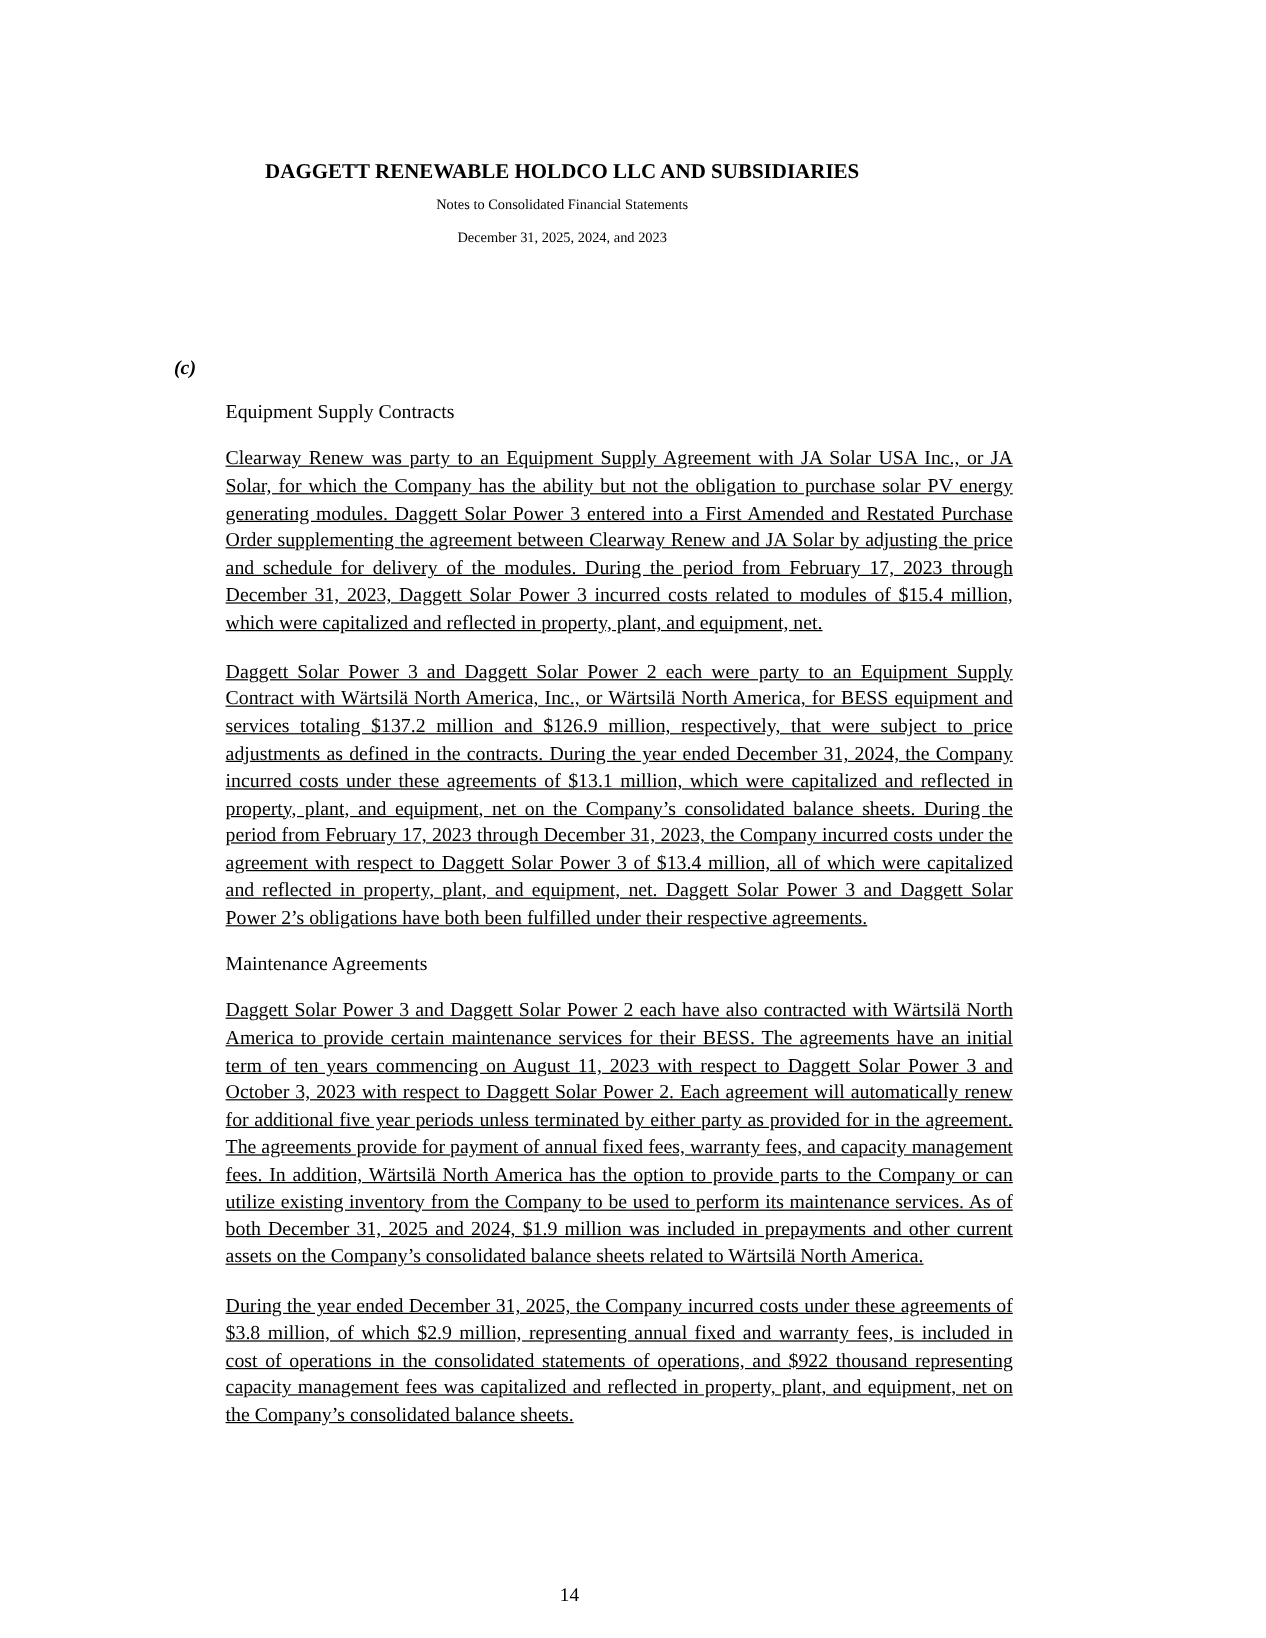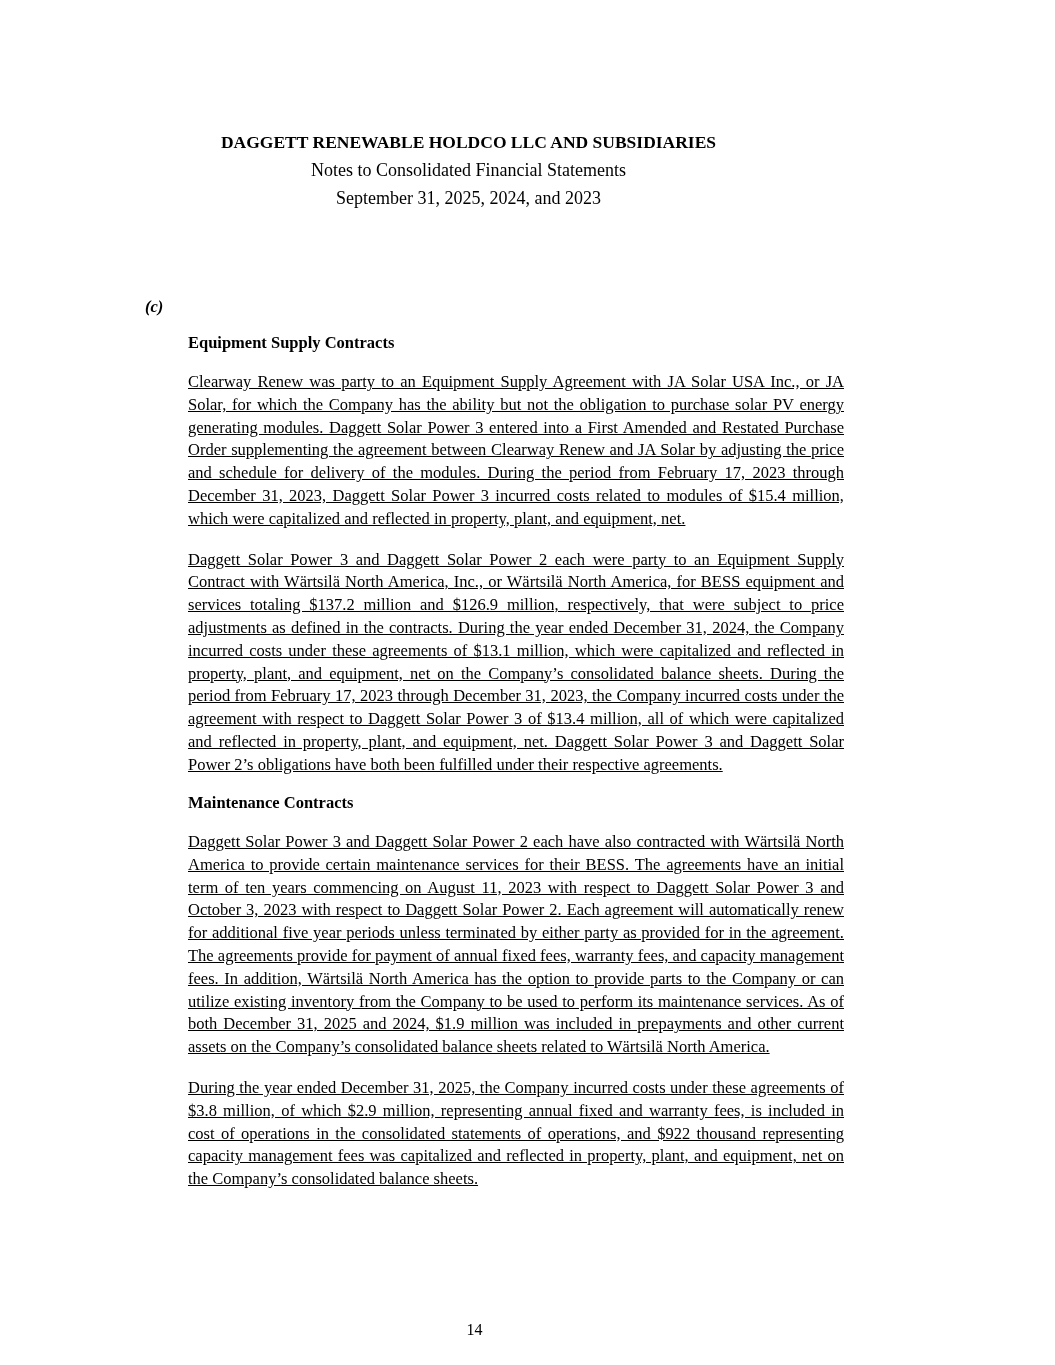--- a/index.html
+++ b/index.html
@@ -20,41 +20,41 @@
     padding-top: 128px;
     text-align: center;
   }
   .company-name {
     font-weight: bold;
     font-size: 17.5px;
     line-height: 28px;
   }
   .doc-title,
   .period-line {
-    font-size: 18px;
+    font-size: 12px;
     line-height: 28px;
   }
   .section-heading {
     display: flex;
     margin: 85px 93px 0 145px;
     font-weight: bold;
     font-style: italic;
     font-size: 16.5px;
     line-height: 20px;
   }
   .section-label {
     flex: 0 0 43px;
     width: 43px;
   }
   .content {
     margin-left: 188px;
     margin-right: 93px;
   }
   .sub-heading {
-    font-weight: bold;
+    font-weight: normal;
     font-size: 16.5px;
     line-height: 20px;
     margin-top: 16px;
   }
   .para {
     font-size: 16.5px;
     line-height: 22.8px;
     text-align: justify;
     margin-top: 18px;
     text-decoration: underline;
@@ -70,36 +70,36 @@
   }
 </style>
 </head>
 <body>
 
 <div class="page">
 
   <div class="doc-header">
     <div class="company-name">DAGGETT RENEWABLE HOLDCO LLC AND SUBSIDIARIES</div>
     <div class="doc-title">Notes to Consolidated Financial Statements</div>
-    <div class="period-line">September 31, 2025, 2024, and 2023</div>
+    <div class="period-line">December 31, 2025, 2024, and 2023</div>
   </div>
 
   <div class="section-heading">
     <span class="section-label">(c)</span>
   </div>
 
   <div class="content">
 
     <div class="sub-heading">Equipment Supply Contracts</div>
 
     <p class="para">Clearway Renew was party to an Equipment Supply Agreement with JA Solar USA Inc., or JA Solar, for which the Company has the ability but not the obligation to purchase solar PV energy generating modules. Daggett Solar Power 3 entered into a First Amended and Restated Purchase Order supplementing the agreement between Clearway Renew and JA Solar by adjusting the price and schedule for delivery of the modules. During the period from February 17, 2023 through December 31, 2023, Daggett Solar Power 3 incurred costs related to modules of $15.4 million, which were capitalized and reflected in property, plant, and equipment, net.</p>
 
     <p class="para">Daggett Solar Power 3 and Daggett Solar Power 2 each were party to an Equipment Supply Contract with Wärtsilä North America, Inc., or Wärtsilä North America, for BESS equipment and services totaling $137.2 million and $126.9 million, respectively, that were subject to price adjustments as defined in the contracts. During the year ended December 31, 2024, the Company incurred costs under these agreements of $13.1 million, which were capitalized and reflected in property, plant, and equipment, net on the Company’s consolidated balance sheets. During the period from February 17, 2023 through December 31, 2023, the Company incurred costs under the agreement with respect to Daggett Solar Power 3 of $13.4 million, all of which were capitalized and reflected in property, plant, and equipment, net. Daggett Solar Power 3 and Daggett Solar Power 2’s obligations have both been fulfilled under their respective agreements.</p>
 
-    <div class="sub-heading">Maintenance Contracts</div>
+    <div class="sub-heading">Maintenance Agreements</div>
 
     <p class="para">Daggett Solar Power 3 and Daggett Solar Power 2 each have also contracted with Wärtsilä North America to provide certain maintenance services for their BESS. The agreements have an initial term of ten years commencing on August 11, 2023 with respect to Daggett Solar Power 3 and October 3, 2023 with respect to Daggett Solar Power 2. Each agreement will automatically renew for additional five year periods unless terminated by either party as provided for in the agreement. The agreements provide for payment of annual fixed fees, warranty fees, and capacity management fees. In addition, Wärtsilä North America has the option to provide parts to the Company or can utilize existing inventory from the Company to be used to perform its maintenance services. As of both December 31, 2025 and 2024, $1.9 million was included in prepayments and other current assets on the Company’s consolidated balance sheets related to Wärtsilä North America.</p>
 
     <p class="para">During the year ended December 31, 2025, the Company incurred costs under these agreements of $3.8 million, of which $2.9 million, representing annual fixed and warranty fees, is included in cost of operations in the consolidated statements of operations, and $922 thousand representing capacity management fees was capitalized and reflected in property, plant, and equipment, net on the Company’s consolidated balance sheets.</p>
 
   </div>
 
   <div class="page-number">14</div>
 
 </div>

